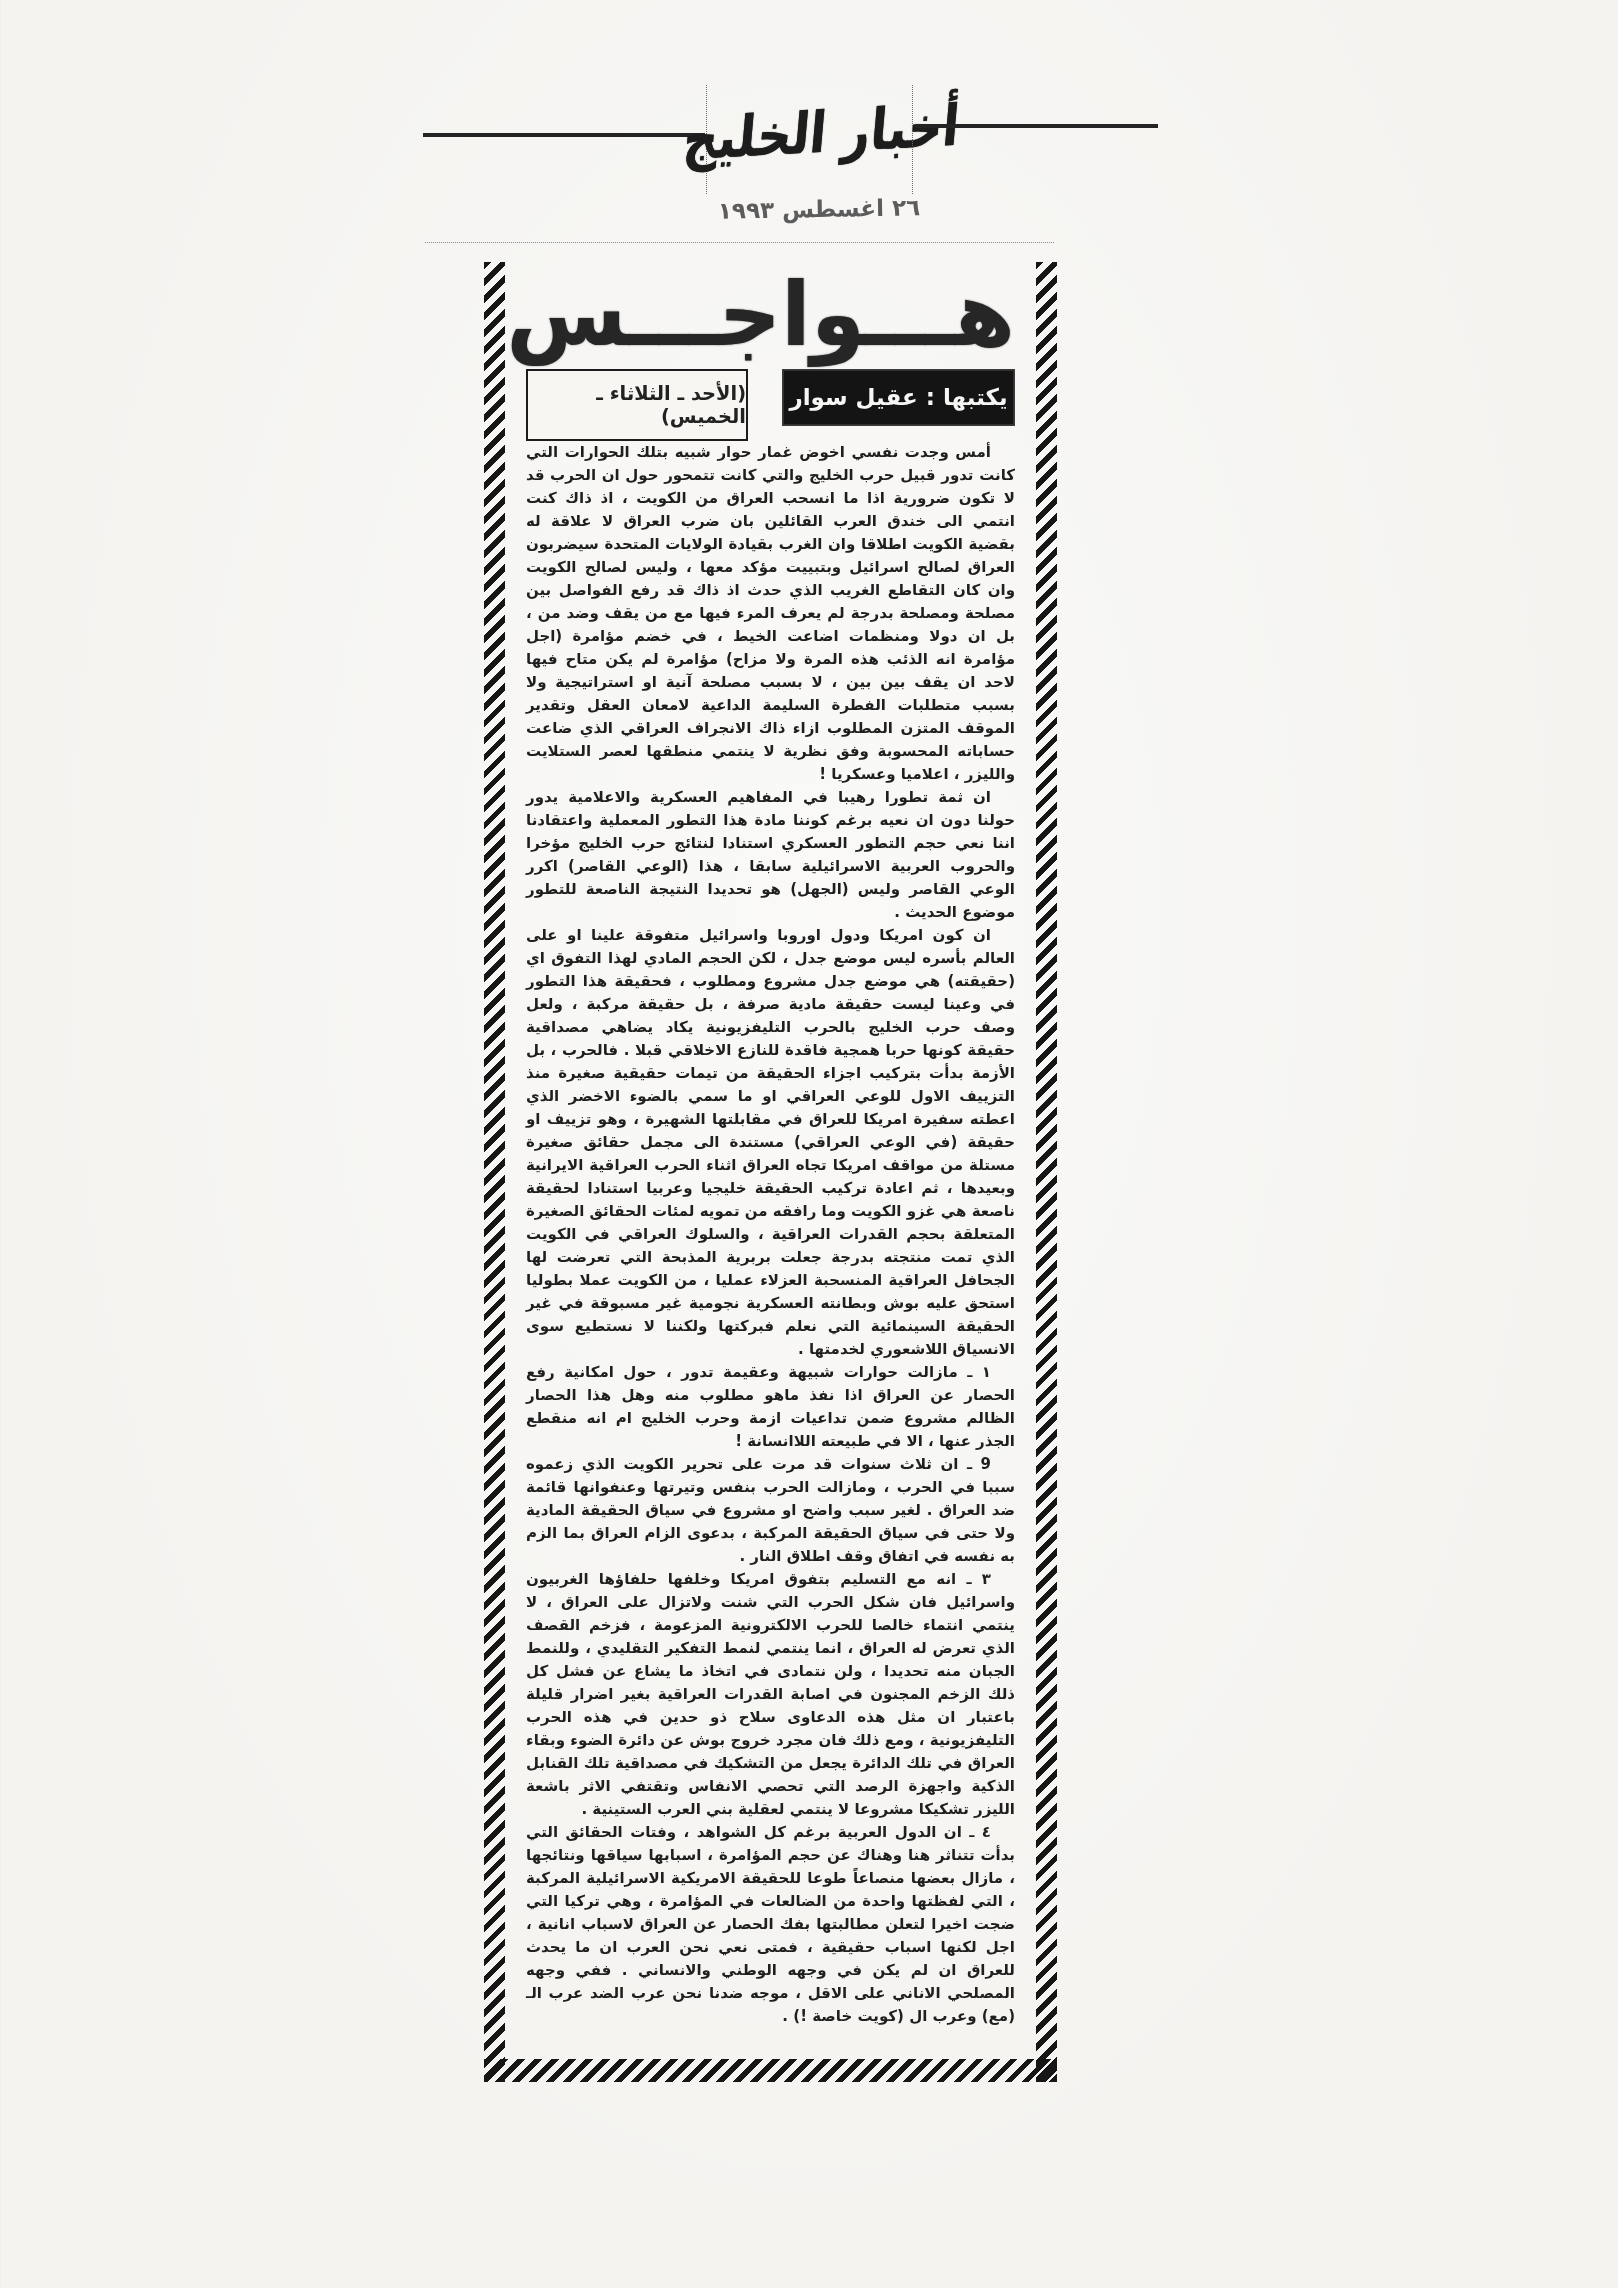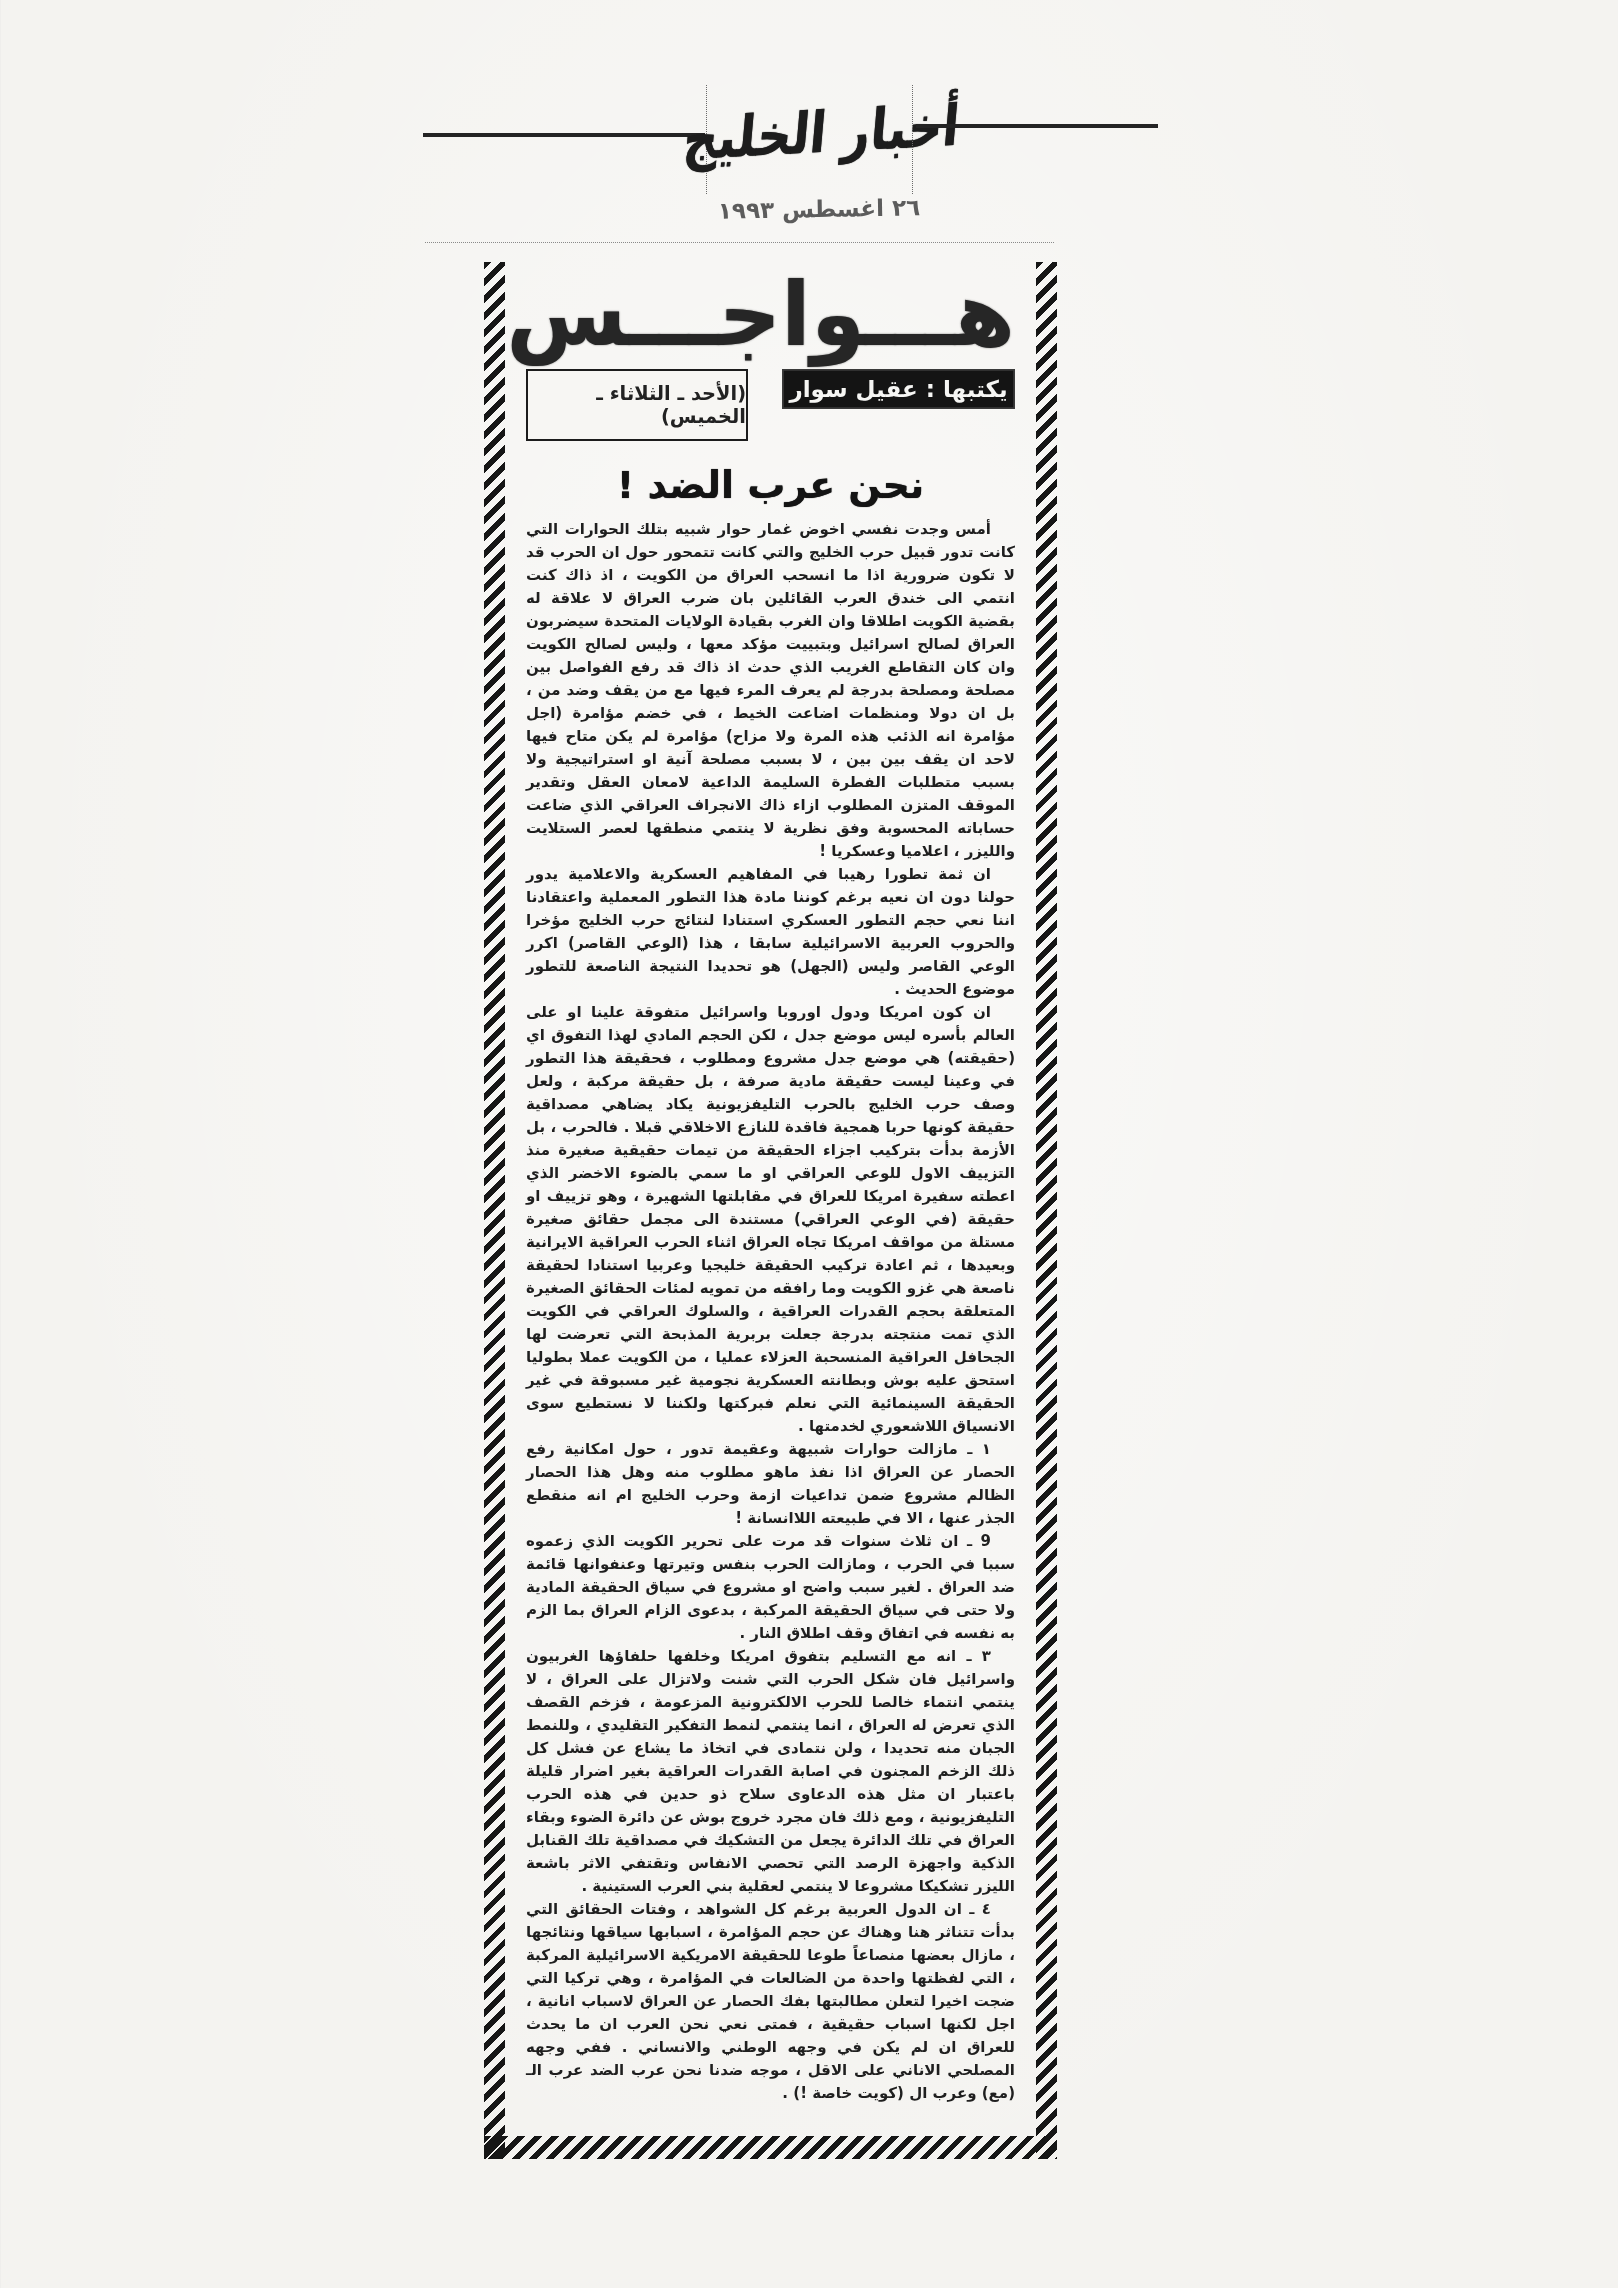--- a/index.html
+++ b/index.html
@@ -62,21 +62,21 @@
     text-shadow:0 0 1.8px rgba(30,30,30,.65);
     white-space:nowrap;
     transform:scaleY(1.02);
   }
   .byline-row{
     margin-top:5.5px;
     display:flex;align-items:stretch;gap:9.2px;justify-content:space-between;
   }
   .byline-box{
     background:#141414;color:#f6f6f4;
-    flex:0 0 233px;height:40px;
+    flex:0 0 233px;height:57px;
     display:flex;align-items:center;justify-content:center;
     font-size:23px;font-weight:bold;
     box-shadow:0 0 0 1.8px #3a3a3a inset;
   }
   .schedule-box{
     border:2.8px solid #1c1c1c;background:#f7f6f3;
     flex:0 0 222px;height:72px;box-sizing:border-box;
     display:flex;align-items:center;justify-content:center;
     font-size:19.4px;font-weight:bold;color:#222;
   }
@@ -114,21 +114,20 @@
     <div class="hatch hatch-right"></div>
     <div class="hatch hatch-bottom"></div>
 
     <div class="col-title">هـــواجـــس</div>
 
     <div class="byline-row">
       <div class="byline-box">يكتبها : عقيل سوار</div>
       <div class="schedule-box">(الأحد ـ الثلاثاء ـ الخميس)</div>
     </div>
 
-    <h1 class="headline">نحن عرب الضد !</h1>
 
     <div class="body-text">
         <p>أمس وجدت نفسي اخوض غمار حوار شبيه بتلك الحوارات التي كانت تدور قبيل حرب الخليج والتي كانت تتمحور حول ان الحرب قد لا تكون ضرورية اذا ما انسحب العراق من الكويت ، اذ ذاك كنت انتمي الى خندق العرب القائلين بان ضرب العراق لا علاقة له بقضية الكويت اطلاقا وان الغرب بقيادة الولايات المتحدة سيضربون العراق لصالح اسرائيل وبتبييت مؤكد معها ، وليس لصالح الكويت وان كان التقاطع الغريب الذي حدث اذ ذاك قد رفع الفواصل بين مصلحة ومصلحة بدرجة لم يعرف المرء فيها مع من يقف وضد من ، بل ان دولا ومنظمات اضاعت الخيط ، في خضم مؤامرة (اجل مؤامرة انه الذئب هذه المرة ولا مزاح) مؤامرة لم يكن متاح فيها لاحد ان يقف بين بين ، لا بسبب مصلحة آنية او استراتيجية ولا بسبب متطلبات الفطرة السليمة الداعية لامعان العقل وتقدير الموقف المتزن المطلوب ازاء ذاك الانجراف العراقي الذي ضاعت حساباته المحسوبة وفق نظرية لا ينتمي منطقها لعصر الستلايت والليزر ، اعلاميا وعسكريا !</p>
         <p>ان ثمة تطورا رهيبا في المفاهيم العسكرية والاعلامية يدور حولنا دون ان نعيه برغم كوننا مادة هذا التطور المعملية واعتقادنا اننا نعي حجم التطور العسكري استنادا لنتائج حرب الخليج مؤخرا والحروب العربية الاسرائيلية سابقا ، هذا (الوعي القاصر) اكرر الوعي القاصر وليس (الجهل) هو تحديدا النتيجة الناصعة للتطور موضوع الحديث .</p>
         <p>ان كون امريكا ودول اوروبا واسرائيل متفوقة علينا او على العالم بأسره ليس موضع جدل ، لكن الحجم المادي لهذا التفوق اي (حقيقته) هي موضع جدل مشروع ومطلوب ، فحقيقة هذا التطور في وعينا ليست حقيقة مادية صرفة ، بل حقيقة مركبة ، ولعل وصف حرب الخليج بالحرب التليفزيونية يكاد يضاهي مصداقية حقيقة كونها حربا همجية فاقدة للنازع الاخلاقي قبلا . فالحرب ، بل الأزمة بدأت بتركيب اجزاء الحقيقة من تيمات حقيقية صغيرة منذ التزييف الاول للوعي العراقي او ما سمي بالضوء الاخضر الذي اعطته سفيرة امريكا للعراق في مقابلتها الشهيرة ، وهو تزييف او حقيقة (في الوعي العراقي) مستندة الى مجمل حقائق صغيرة مستلة من مواقف امريكا تجاه العراق اثناء الحرب العراقية الايرانية وبعيدها ، ثم اعادة تركيب الحقيقة خليجيا وعربيا استنادا لحقيقة ناصعة هي غزو الكويت وما رافقه من تمويه لمئات الحقائق الصغيرة المتعلقة بحجم القدرات العراقية ، والسلوك العراقي في الكويت الذي تمت منتجته بدرجة جعلت بربرية المذبحة التي تعرضت لها الجحافل العراقية المنسحبة العزلاء عمليا ، من الكويت عملا بطوليا استحق عليه بوش وبطانته العسكرية نجومية غير مسبوقة في غير الحقيقة السينمائية التي نعلم فبركتها ولكننا لا نستطيع سوى الانسياق اللاشعوري لخدمتها .</p>
         <p>١ ـ مازالت حوارات شبيهة وعقيمة تدور ، حول امكانية رفع الحصار عن العراق اذا نفذ ماهو مطلوب منه وهل هذا الحصار الظالم مشروع ضمن تداعيات ازمة وحرب الخليج ام انه منقطع الجذر عنها ، الا في طبيعته اللاانسانة !</p>
         <p>9 ـ ان ثلاث سنوات قد مرت على تحرير الكويت الذي زعموه سببا في الحرب ، ومازالت الحرب بنفس وتيرتها وعنفوانها قائمة ضد العراق . لغير سبب واضح او مشروع في سياق الحقيقة المادية ولا حتى في سياق الحقيقة المركبة ، بدعوى الزام العراق بما الزم به نفسه في اتفاق وقف اطلاق النار .</p>
         <p>٣ ـ انه مع التسليم بتفوق امريكا وخلفها حلفاؤها الغربيون واسرائيل فان شكل الحرب التي شنت ولاتزال على العراق ، لا ينتمي انتماء خالصا للحرب الالكترونية المزعومة ، فزخم القصف الذي تعرض له العراق ، انما ينتمي لنمط التفكير التقليدي ، وللنمط الجبان منه تحديدا ، ولن نتمادى في اتخاذ ما يشاع عن فشل كل ذلك الزخم المجنون في اصابة القدرات العراقية بغير اضرار قليلة باعتبار ان مثل هذه الدعاوى سلاح ذو حدين في هذه الحرب التليفزيونية ، ومع ذلك فان مجرد خروج بوش عن دائرة الضوء وبقاء العراق في تلك الدائرة يجعل من التشكيك في مصداقية تلك القنابل الذكية واجهزة الرصد التي تحصي الانفاس وتقتفي الاثر باشعة الليزر تشكيكا مشروعا لا ينتمي لعقلية بني العرب الستينية .</p>
         <p>٤ ـ ان الدول العربية برغم كل الشواهد ، وفتات الحقائق التي بدأت تتناثر هنا وهناك عن حجم المؤامرة ، اسبابها سياقها ونتائجها ، مازال بعضها منصاعاً طوعا للحقيقة الامريكية الاسرائيلية المركبة ، التي لفظتها واحدة من الضالعات في المؤامرة ، وهي تركيا التي ضجت اخيرا لتعلن مطالبتها بفك الحصار عن العراق لاسباب انانية ، اجل لكنها اسباب حقيقية ، فمتى نعي نحن العرب ان ما يحدث للعراق ان لم يكن في وجهه الوطني والانساني . ففي وجهه المصلحي الاناني على الاقل ، موجه ضدنا نحن عرب الضد عرب الـ (مع) وعرب ال (كويت خاصة !) .</p>
       </div>

